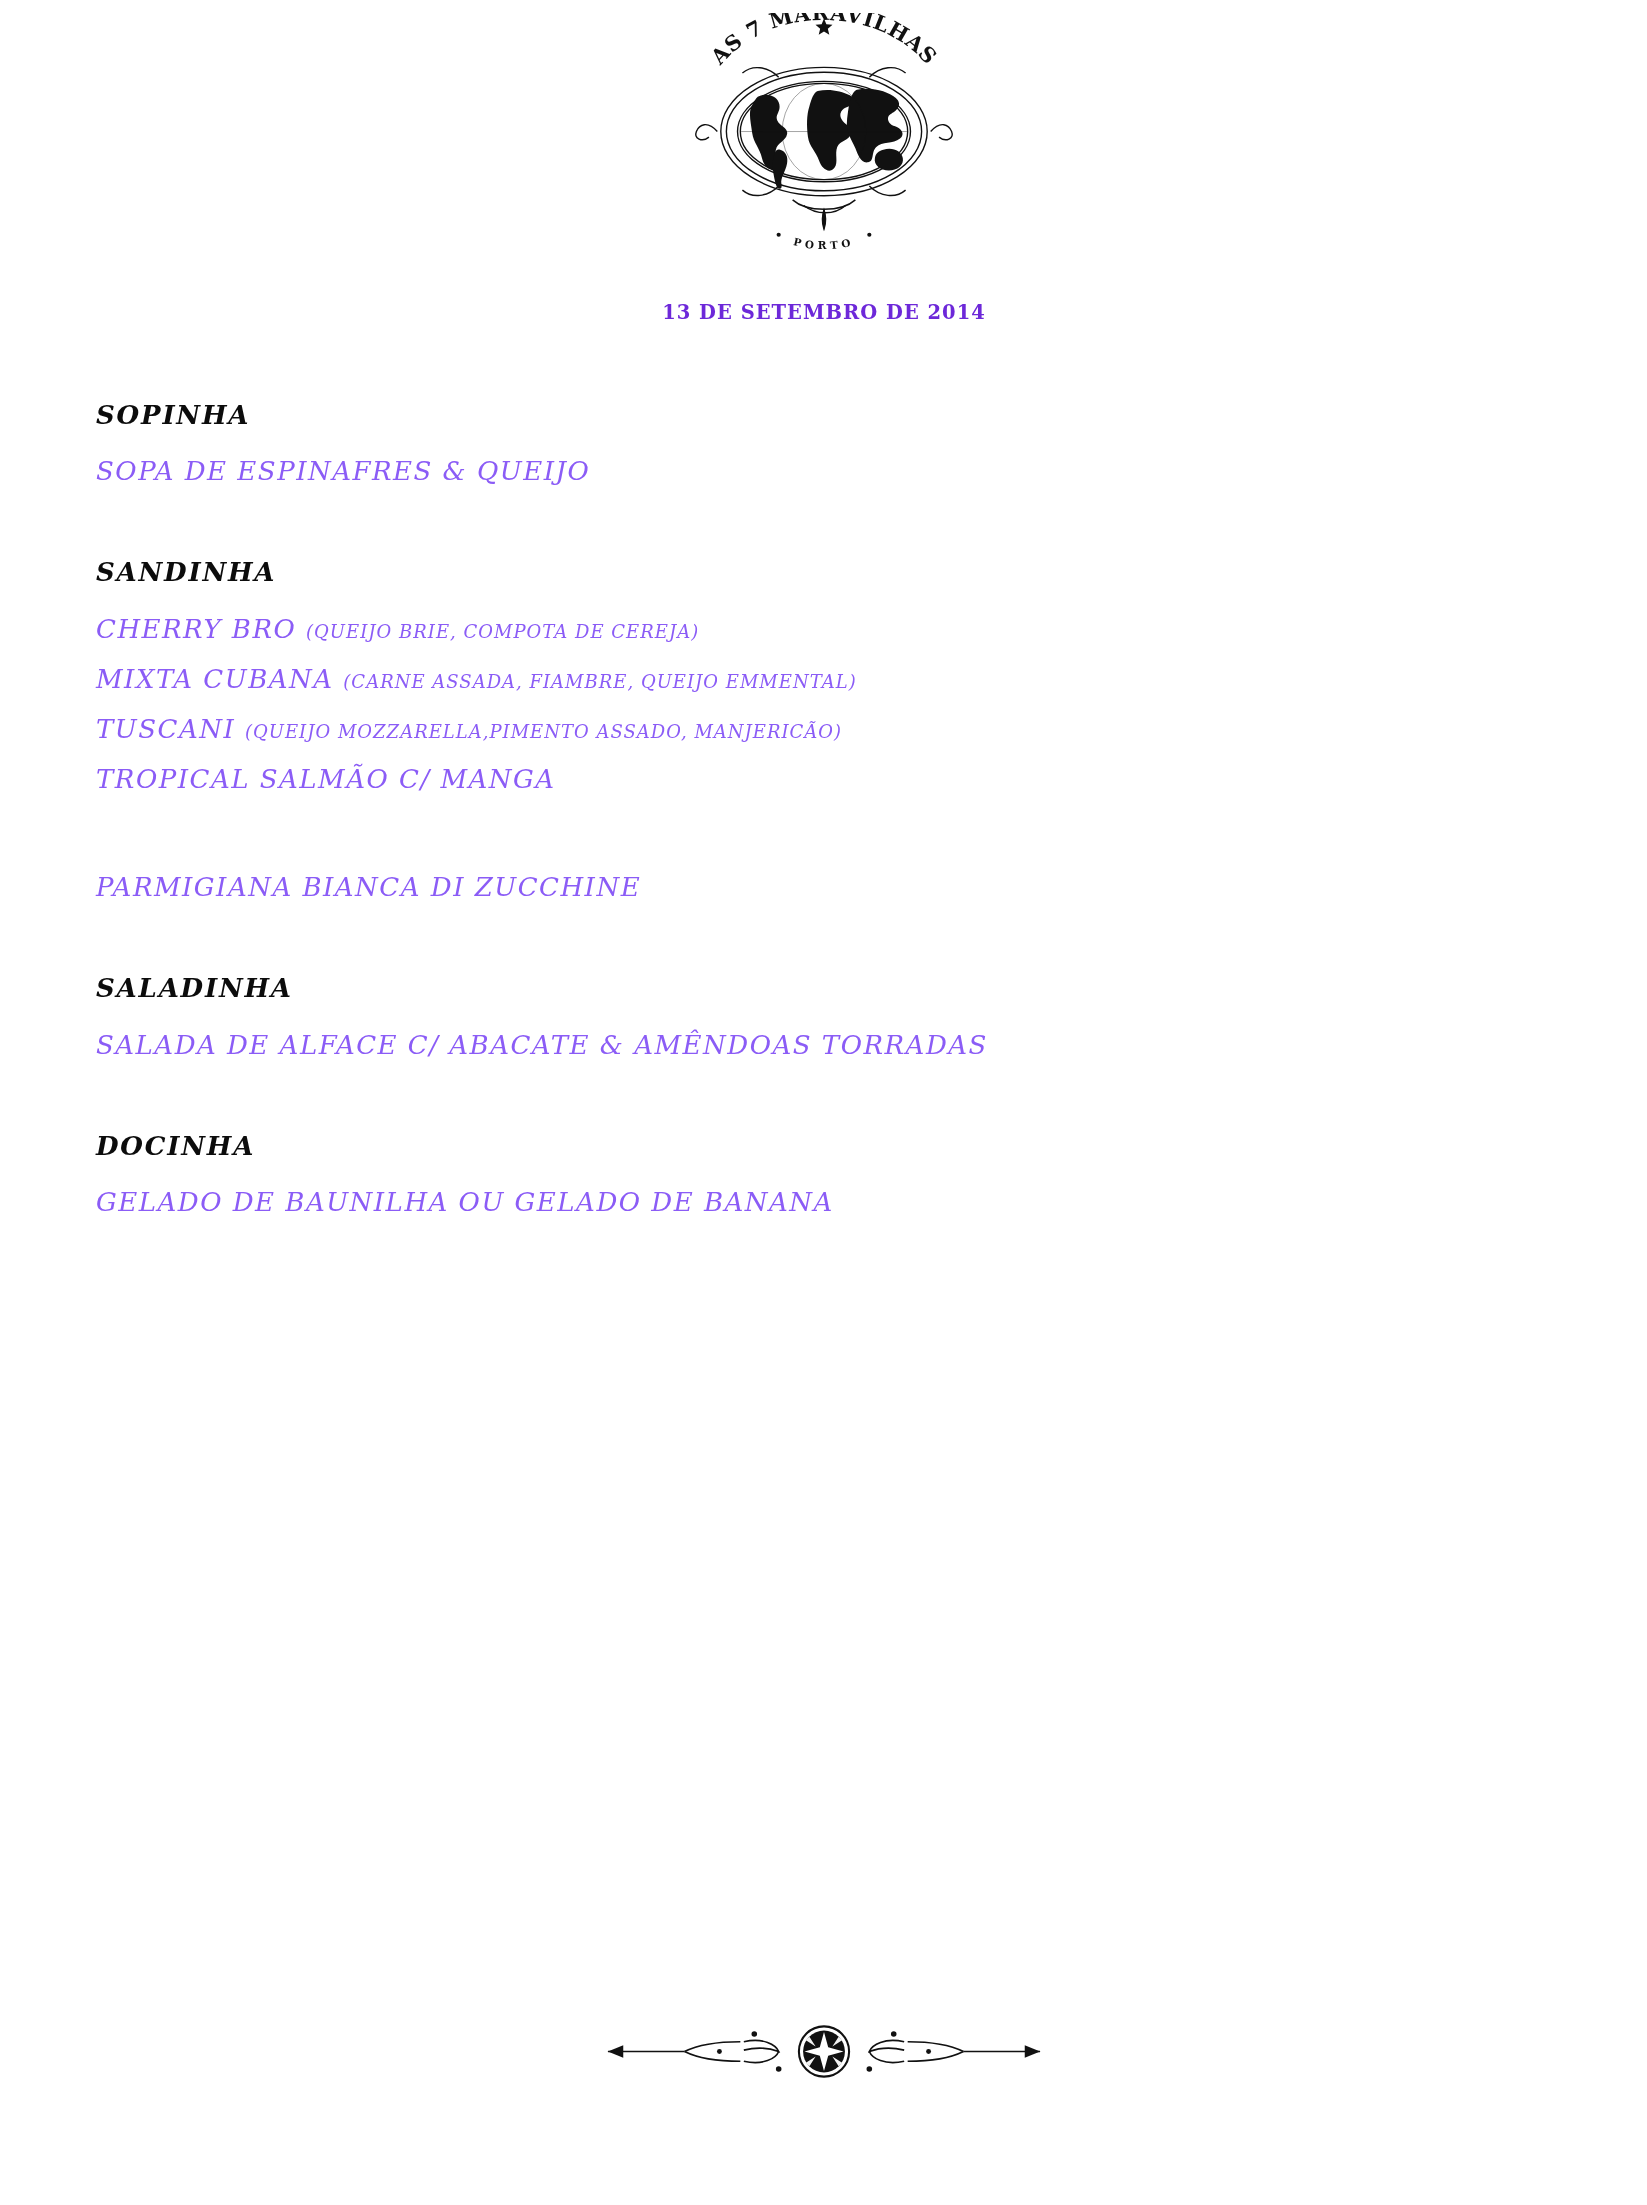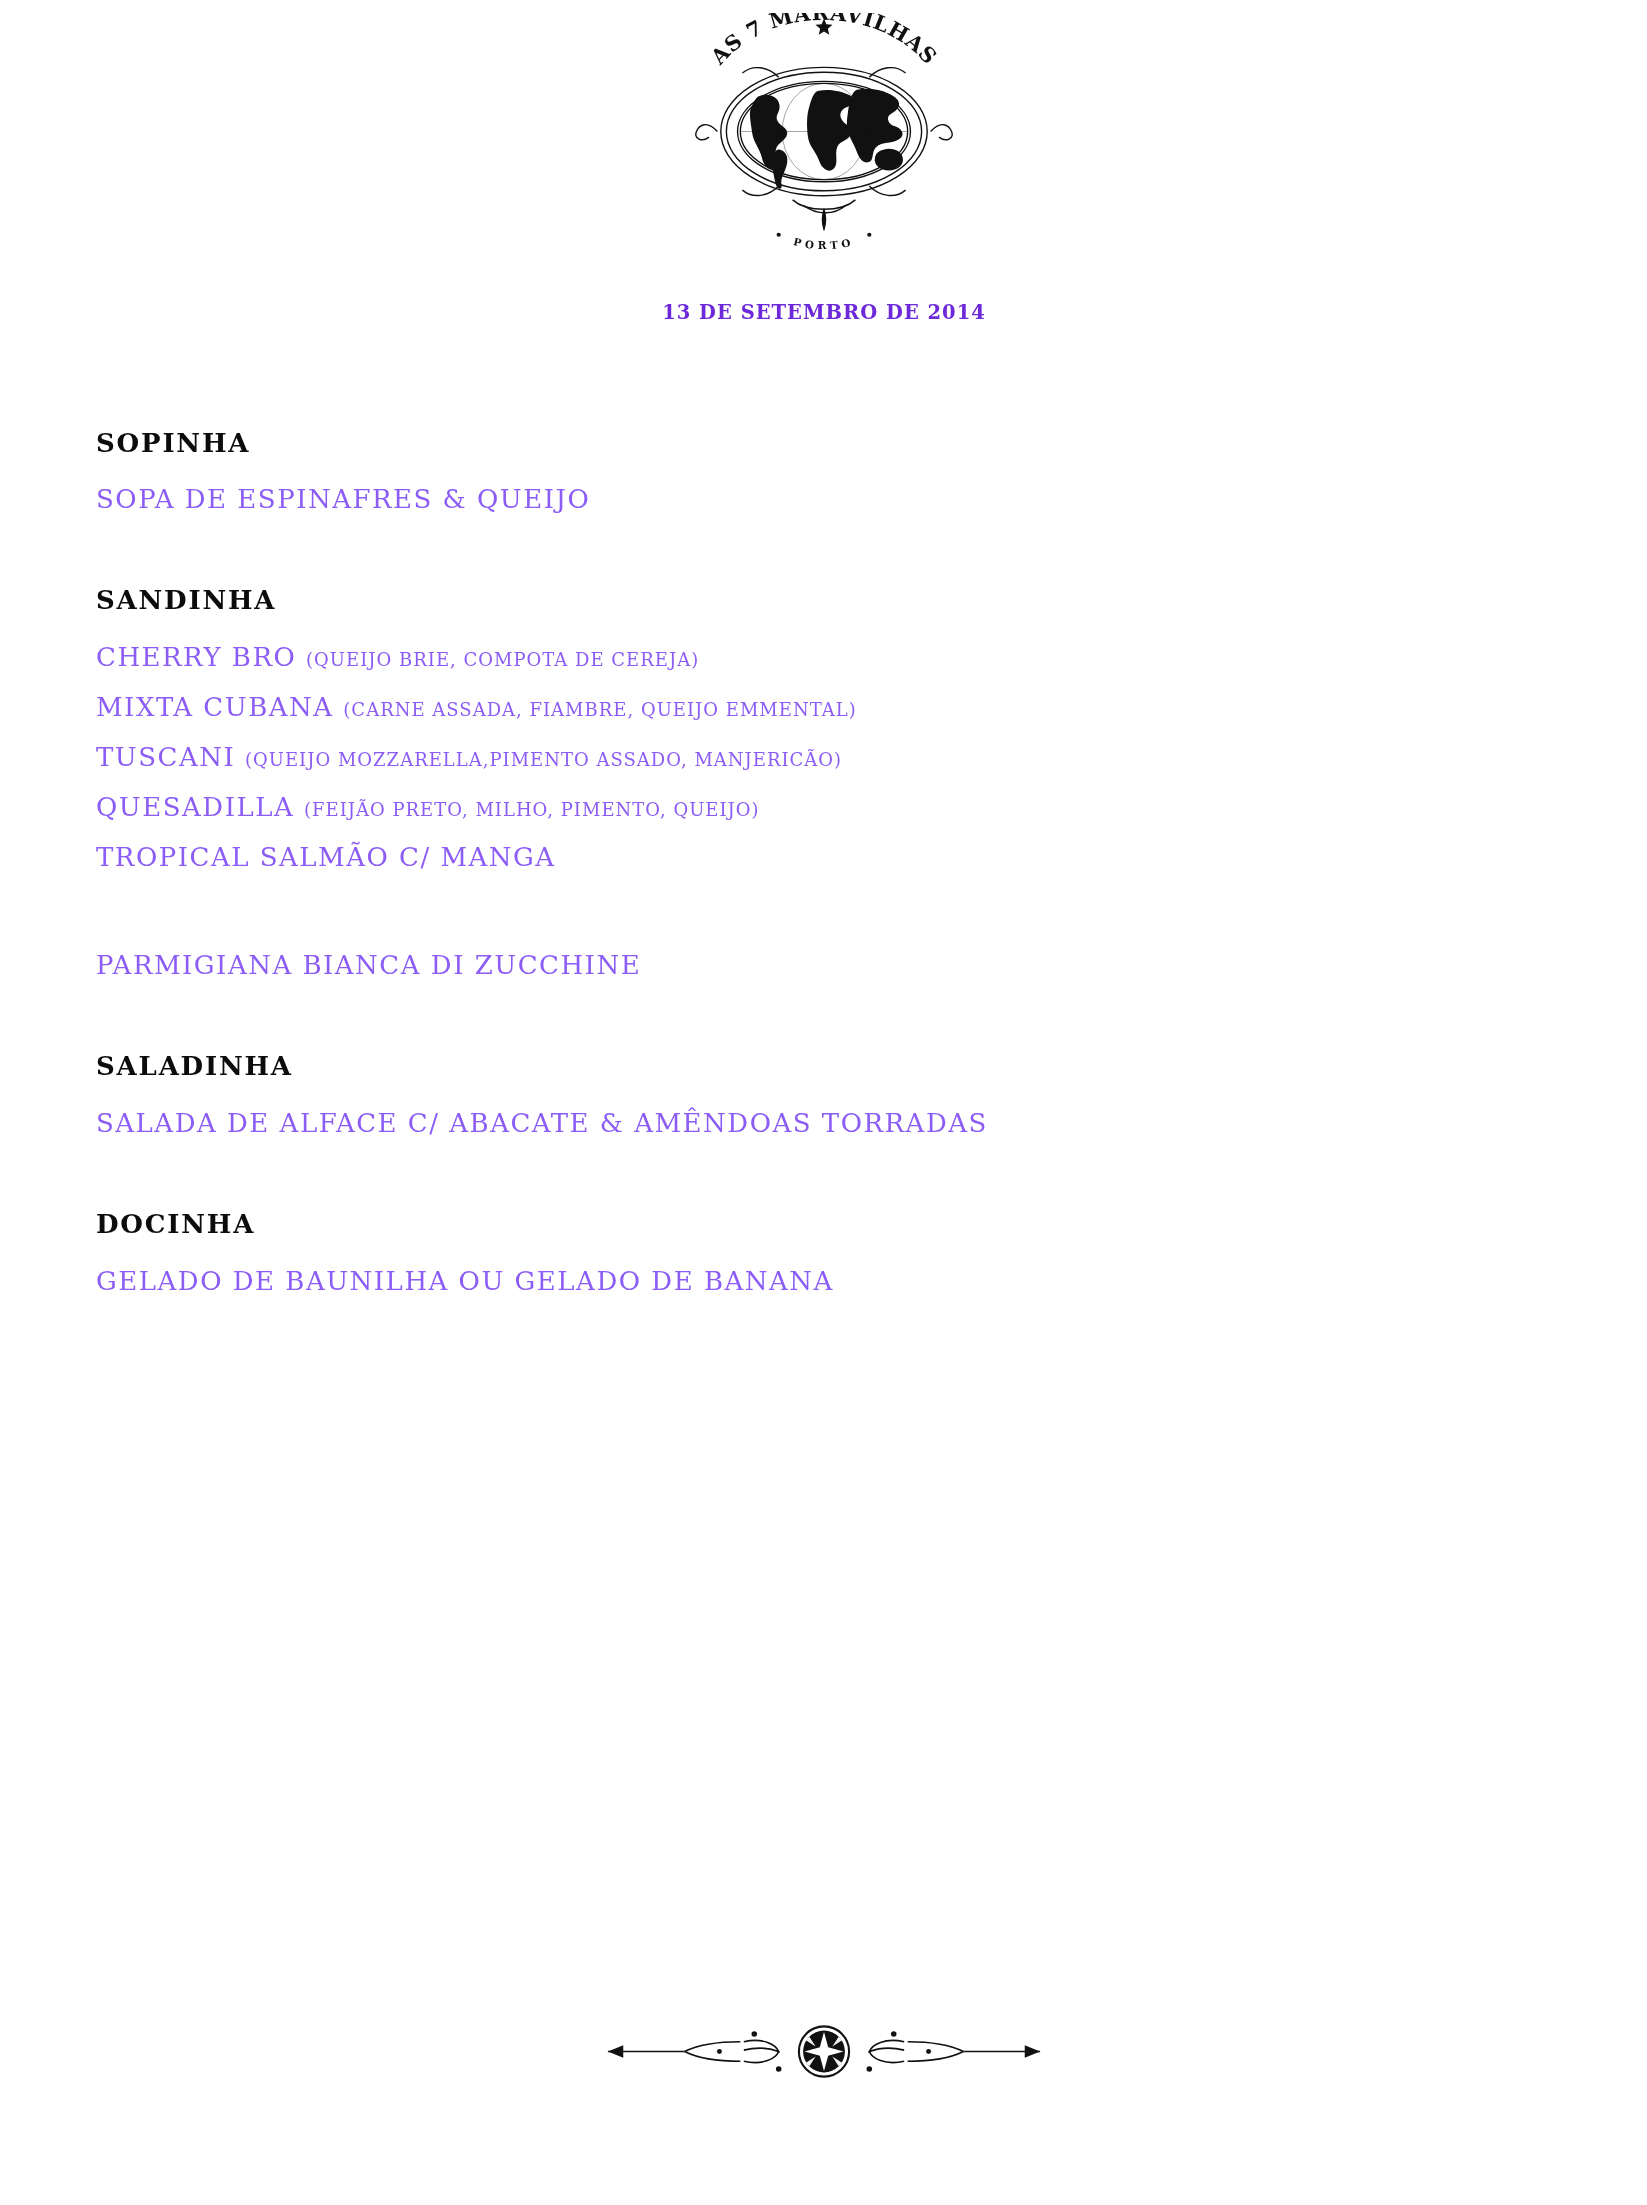--- a/index.html
+++ b/index.html
@@ -42,23 +42,24 @@
     font-family: "DejaVu Serif", serif;
     font-weight: bold;
     font-size: 19.5px;
     letter-spacing: 1px;
     margin-top: 30px;
     color: #6d28d9;
   }
 
   
   .menu {
-    margin-top: 105px;
+    margin-top: 77px;
     padding-left: 96px;
     padding-right: 84px;
+    font-style: italic;
   }
   .section {
     margin-bottom: 49px;
   }
   .section:last-child { margin-bottom: 0; }
 
   .section-head {
     font-family: "DejaVu Serif", serif;
     font-weight: bold;
     font-size: 26px;
@@ -201,24 +202,20 @@
       </div>
       <div class="item">
         <span>MIXTA CUBANA</span>
         <span class="desc">(CARNE ASSADA, FIAMBRE, QUEIJO EMMENTAL)</span>
       </div>
       <div class="item">
         <span>TUSCANI</span>
         <span class="desc">(QUEIJO MOZZARELLA,PIMENTO ASSADO, MANJERICÃO)</span>
       </div>
       <div class="item">
-        <span>QUESADILLA</span>
-        <span class="desc">(FEIJÃO PRETO, MILHO, PIMENTO, QUEIJO)</span>
-      </div>
-      <div class="item">
         <span>TROPICAL SALMÃO C/ MANGA</span>
       </div>
     </div>
 
     <div class="section sec-comidinha">
       <div class="item">
         <span>PARMIGIANA BIANCA DI ZUCCHINE</span>
       </div>
     </div>
 

